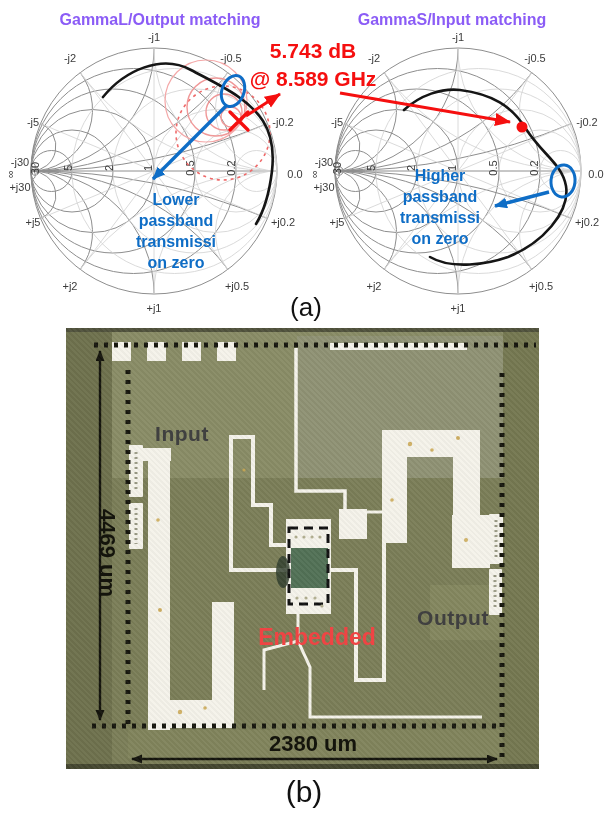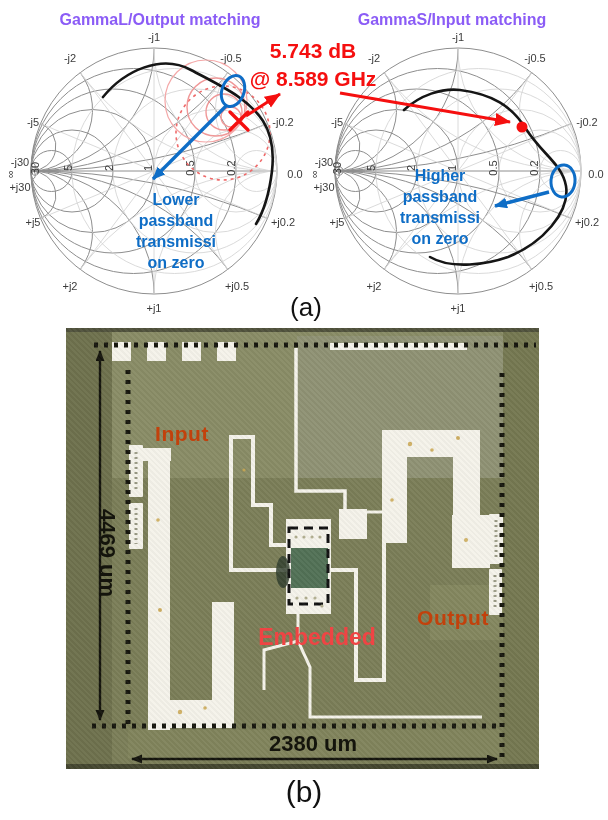--- a/index.html
+++ b/index.html
@@ -8,21 +8,21 @@
   svg{position:absolute;left:0;top:0;}
   .gd{stroke:#8e8e8e;fill:none;stroke-width:1;}
   .gl{stroke:#d0d0d0;fill:none;stroke-width:0.8;}
   .tick{font:11px "Liberation Sans", sans-serif;fill:#3b3b3b;text-anchor:middle;}
   .overlay{position:absolute;transform:translate(-50%,-50%);text-align:center;white-space:nowrap;}
   .chart-title{font-size:16px;font-weight:bold;color:#8b5cf6;}
   .callout{color:#f50f0f;font-size:21px;font-weight:bold;line-height:28px;}
   .blue-note{color:#0e6dc6;font-size:16px;font-weight:bold;line-height:21px;text-align:center;}
   .panel-label{font-size:26px;color:#111;}
   .panel-label-b{font-size:30px;color:#111;}
-  .chip-black{color:#c2410c;font-size:21px;font-weight:bold;letter-spacing:0.5px;}
+  .chip-black{color:#404040;font-size:21px;font-weight:bold;letter-spacing:0.5px;}
   .chip-white{color:#ef4444;font-size:23px;font-weight:bold;line-height:26px;}
   .dim-text{color:#14140c;font-size:22px;font-weight:bold;}
   .dim-rot{transform:translate(-50%,-50%) rotate(90deg);}
   .photo-texture{position:absolute;left:66px;top:328px;width:473px;height:441px;pointer-events:none;
     background:repeating-linear-gradient(45deg, rgba(255,255,255,0.035) 0 2px, rgba(0,0,0,0.03) 2px 4px);}
 </style>
 </head>
 <body>
 
 <div class="stage">

